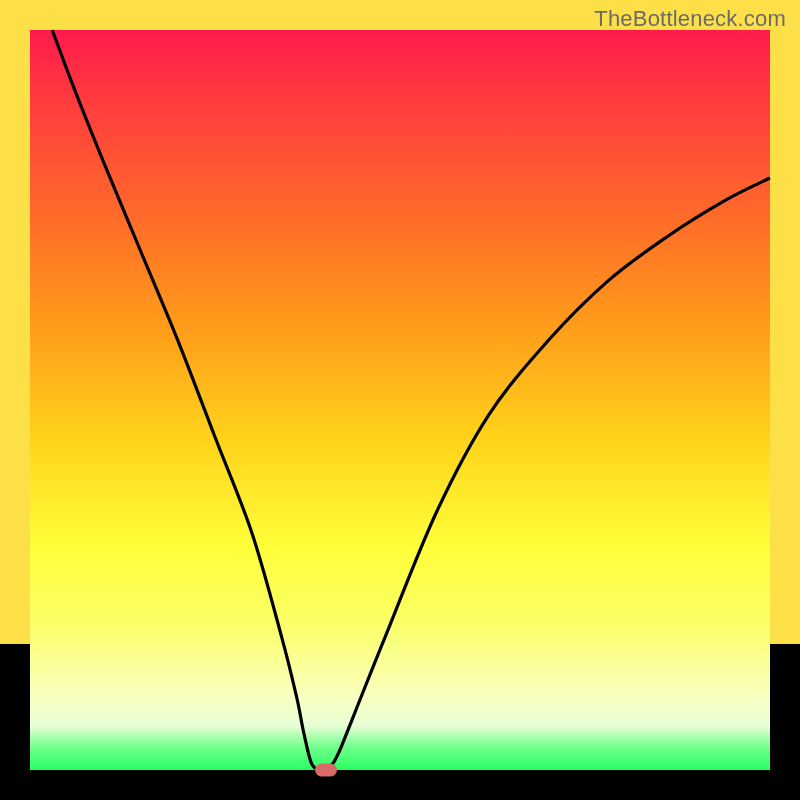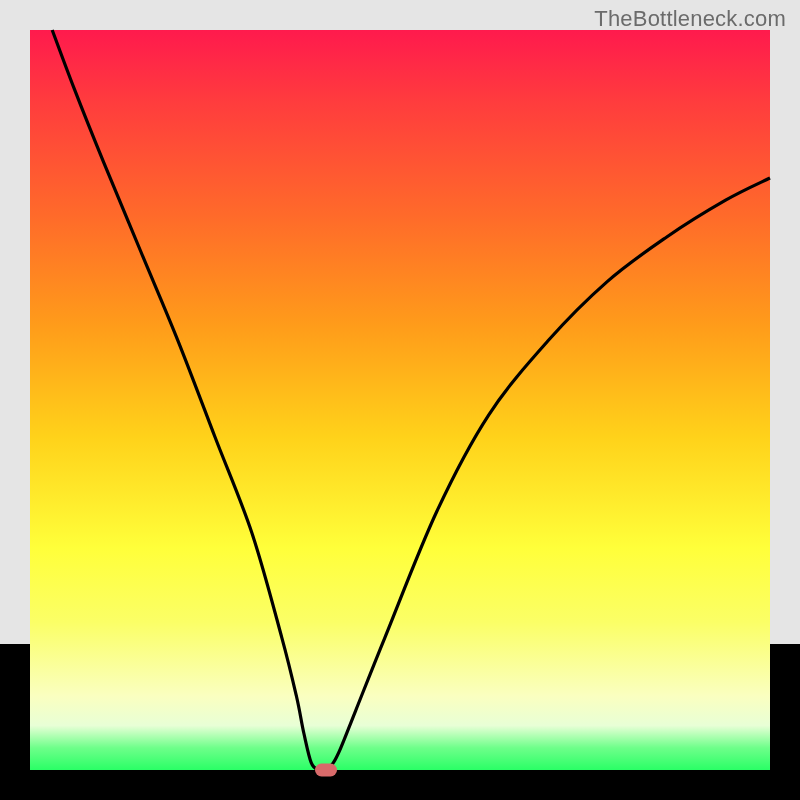--- a/index.html
+++ b/index.html
@@ -10,21 +10,21 @@
     background: #000;
     overflow: hidden;
     font-family: Arial, Helvetica, sans-serif;
   }
   .frame {
     position: absolute;
     left: 0;
     top: 0;
     width: 800px;
     height: 644px;
-    background: #e5e5e5;
+    background: #fde047;
   }
   .plot-area {
     position: absolute;
     left: 30px;
     top: 30px;
     width: 740px;
     height: 740px;
     background: linear-gradient(to bottom,
       #ff1a4d 0%,
       #ff3d3d 10%,

